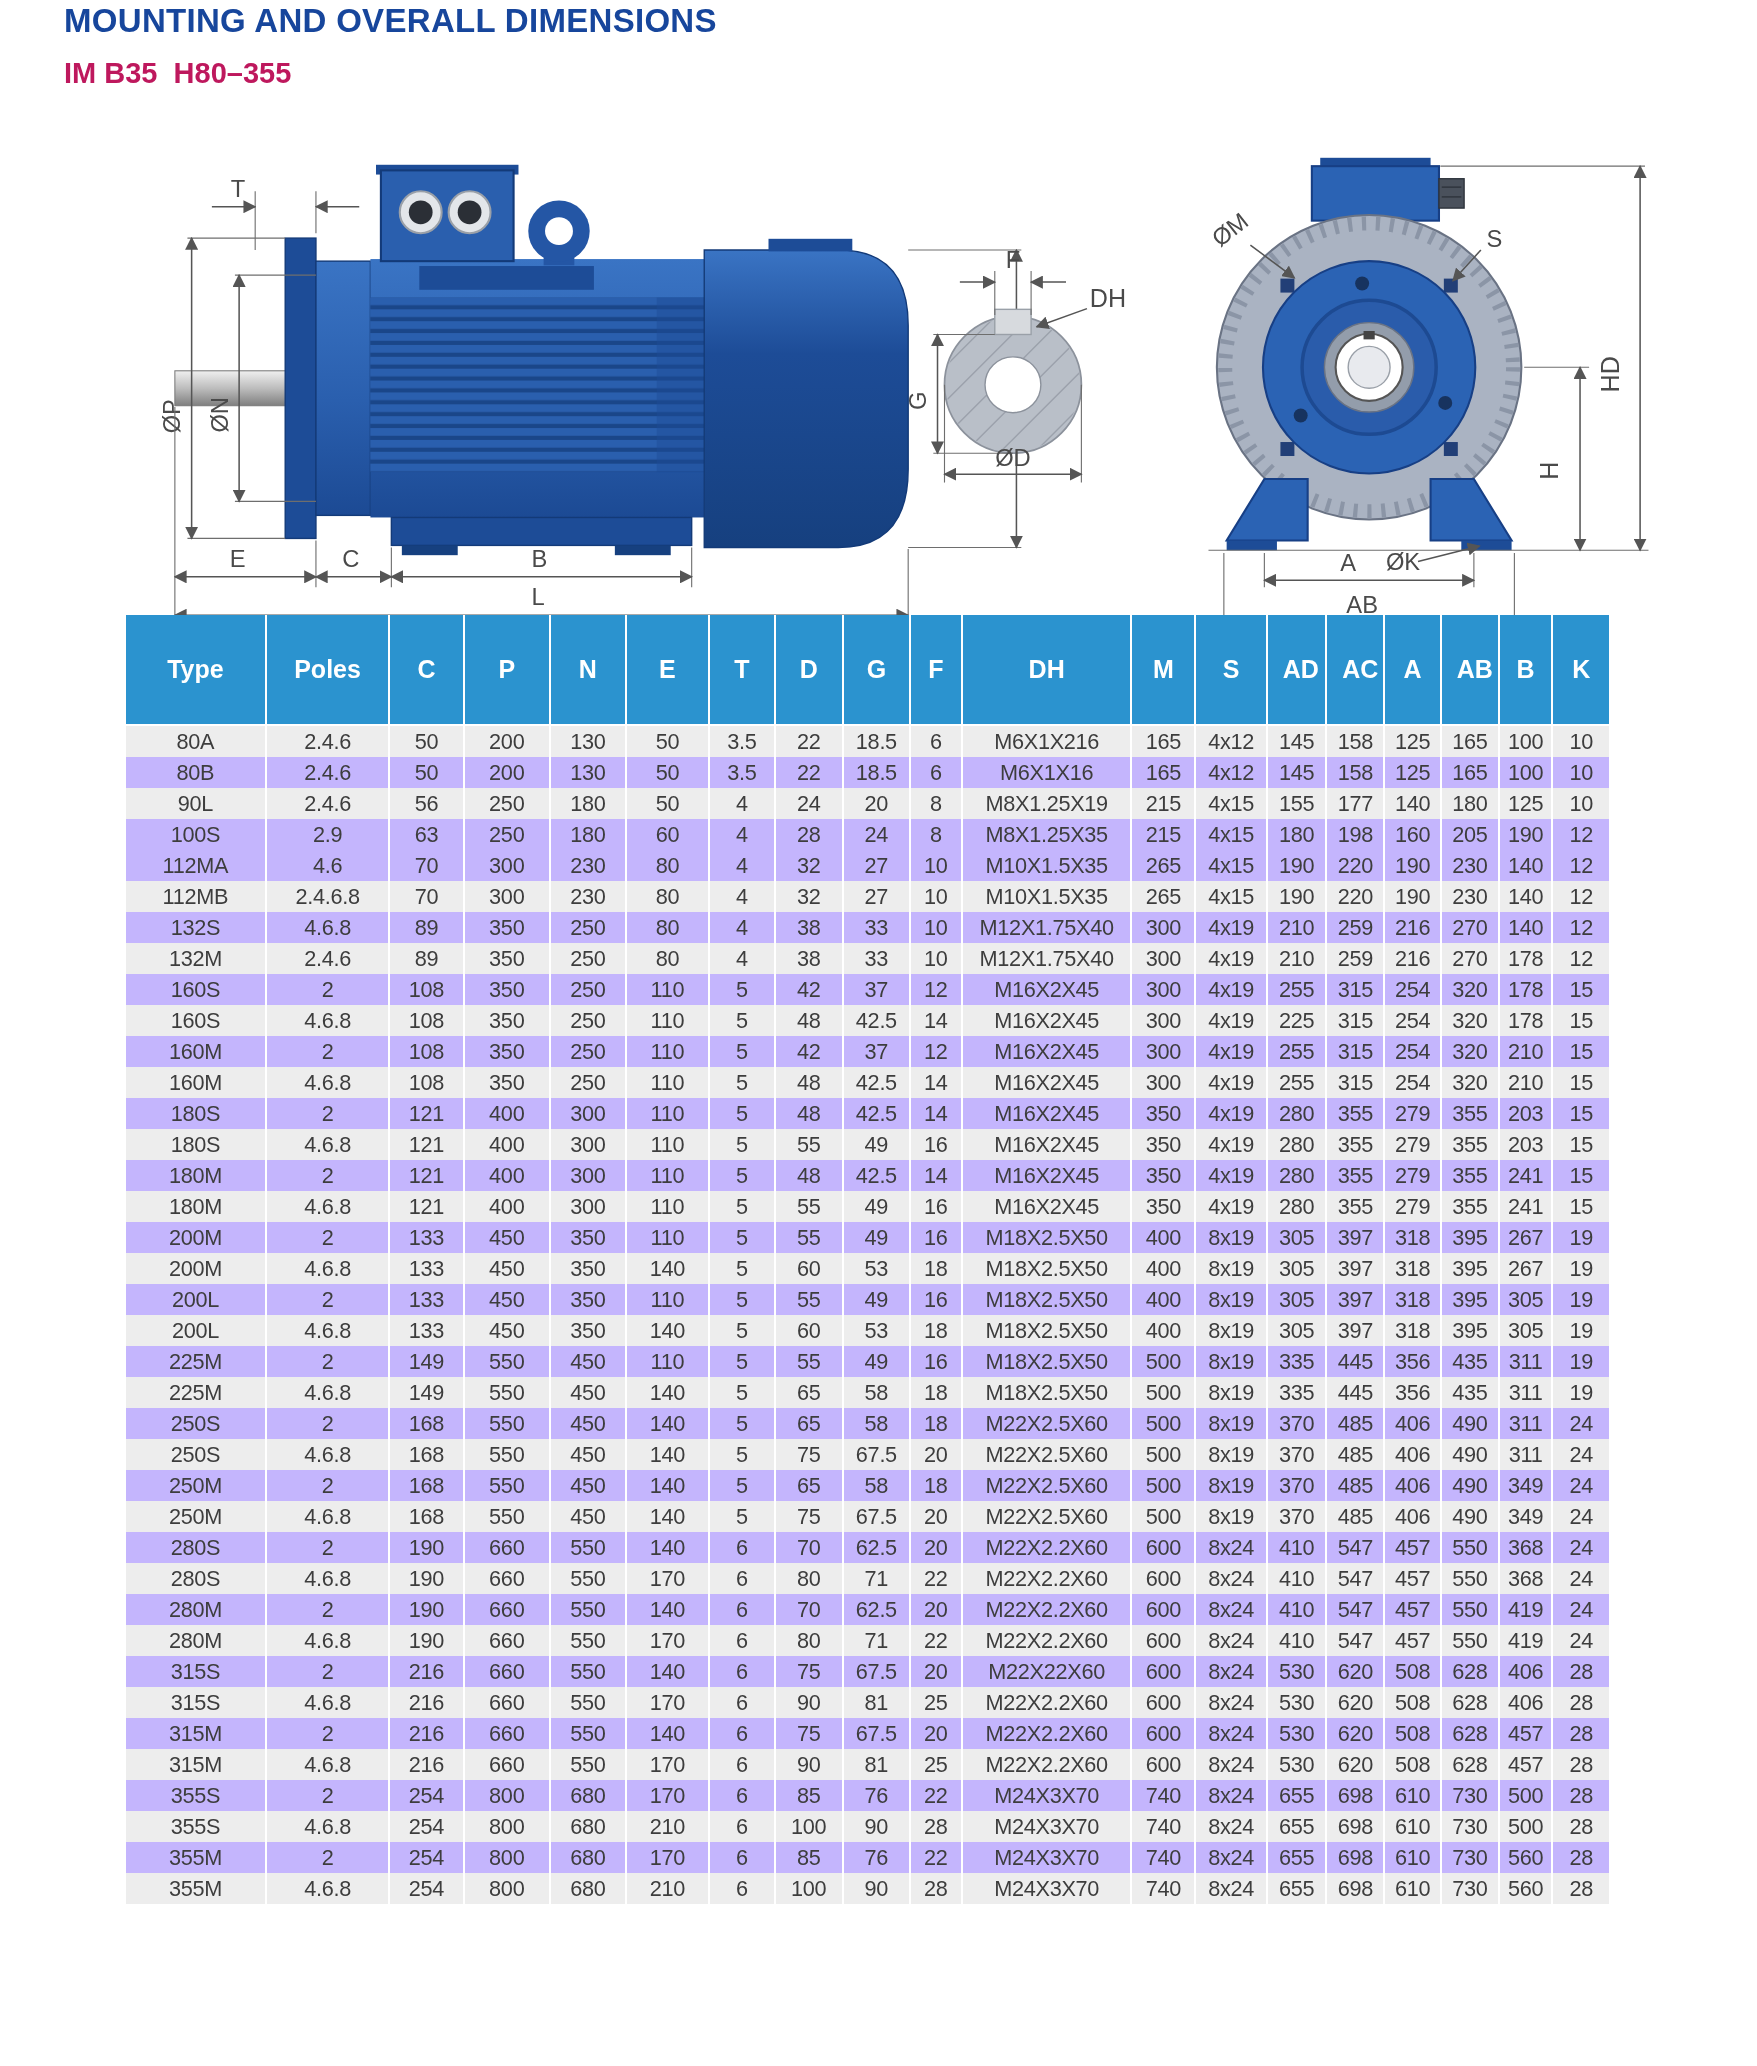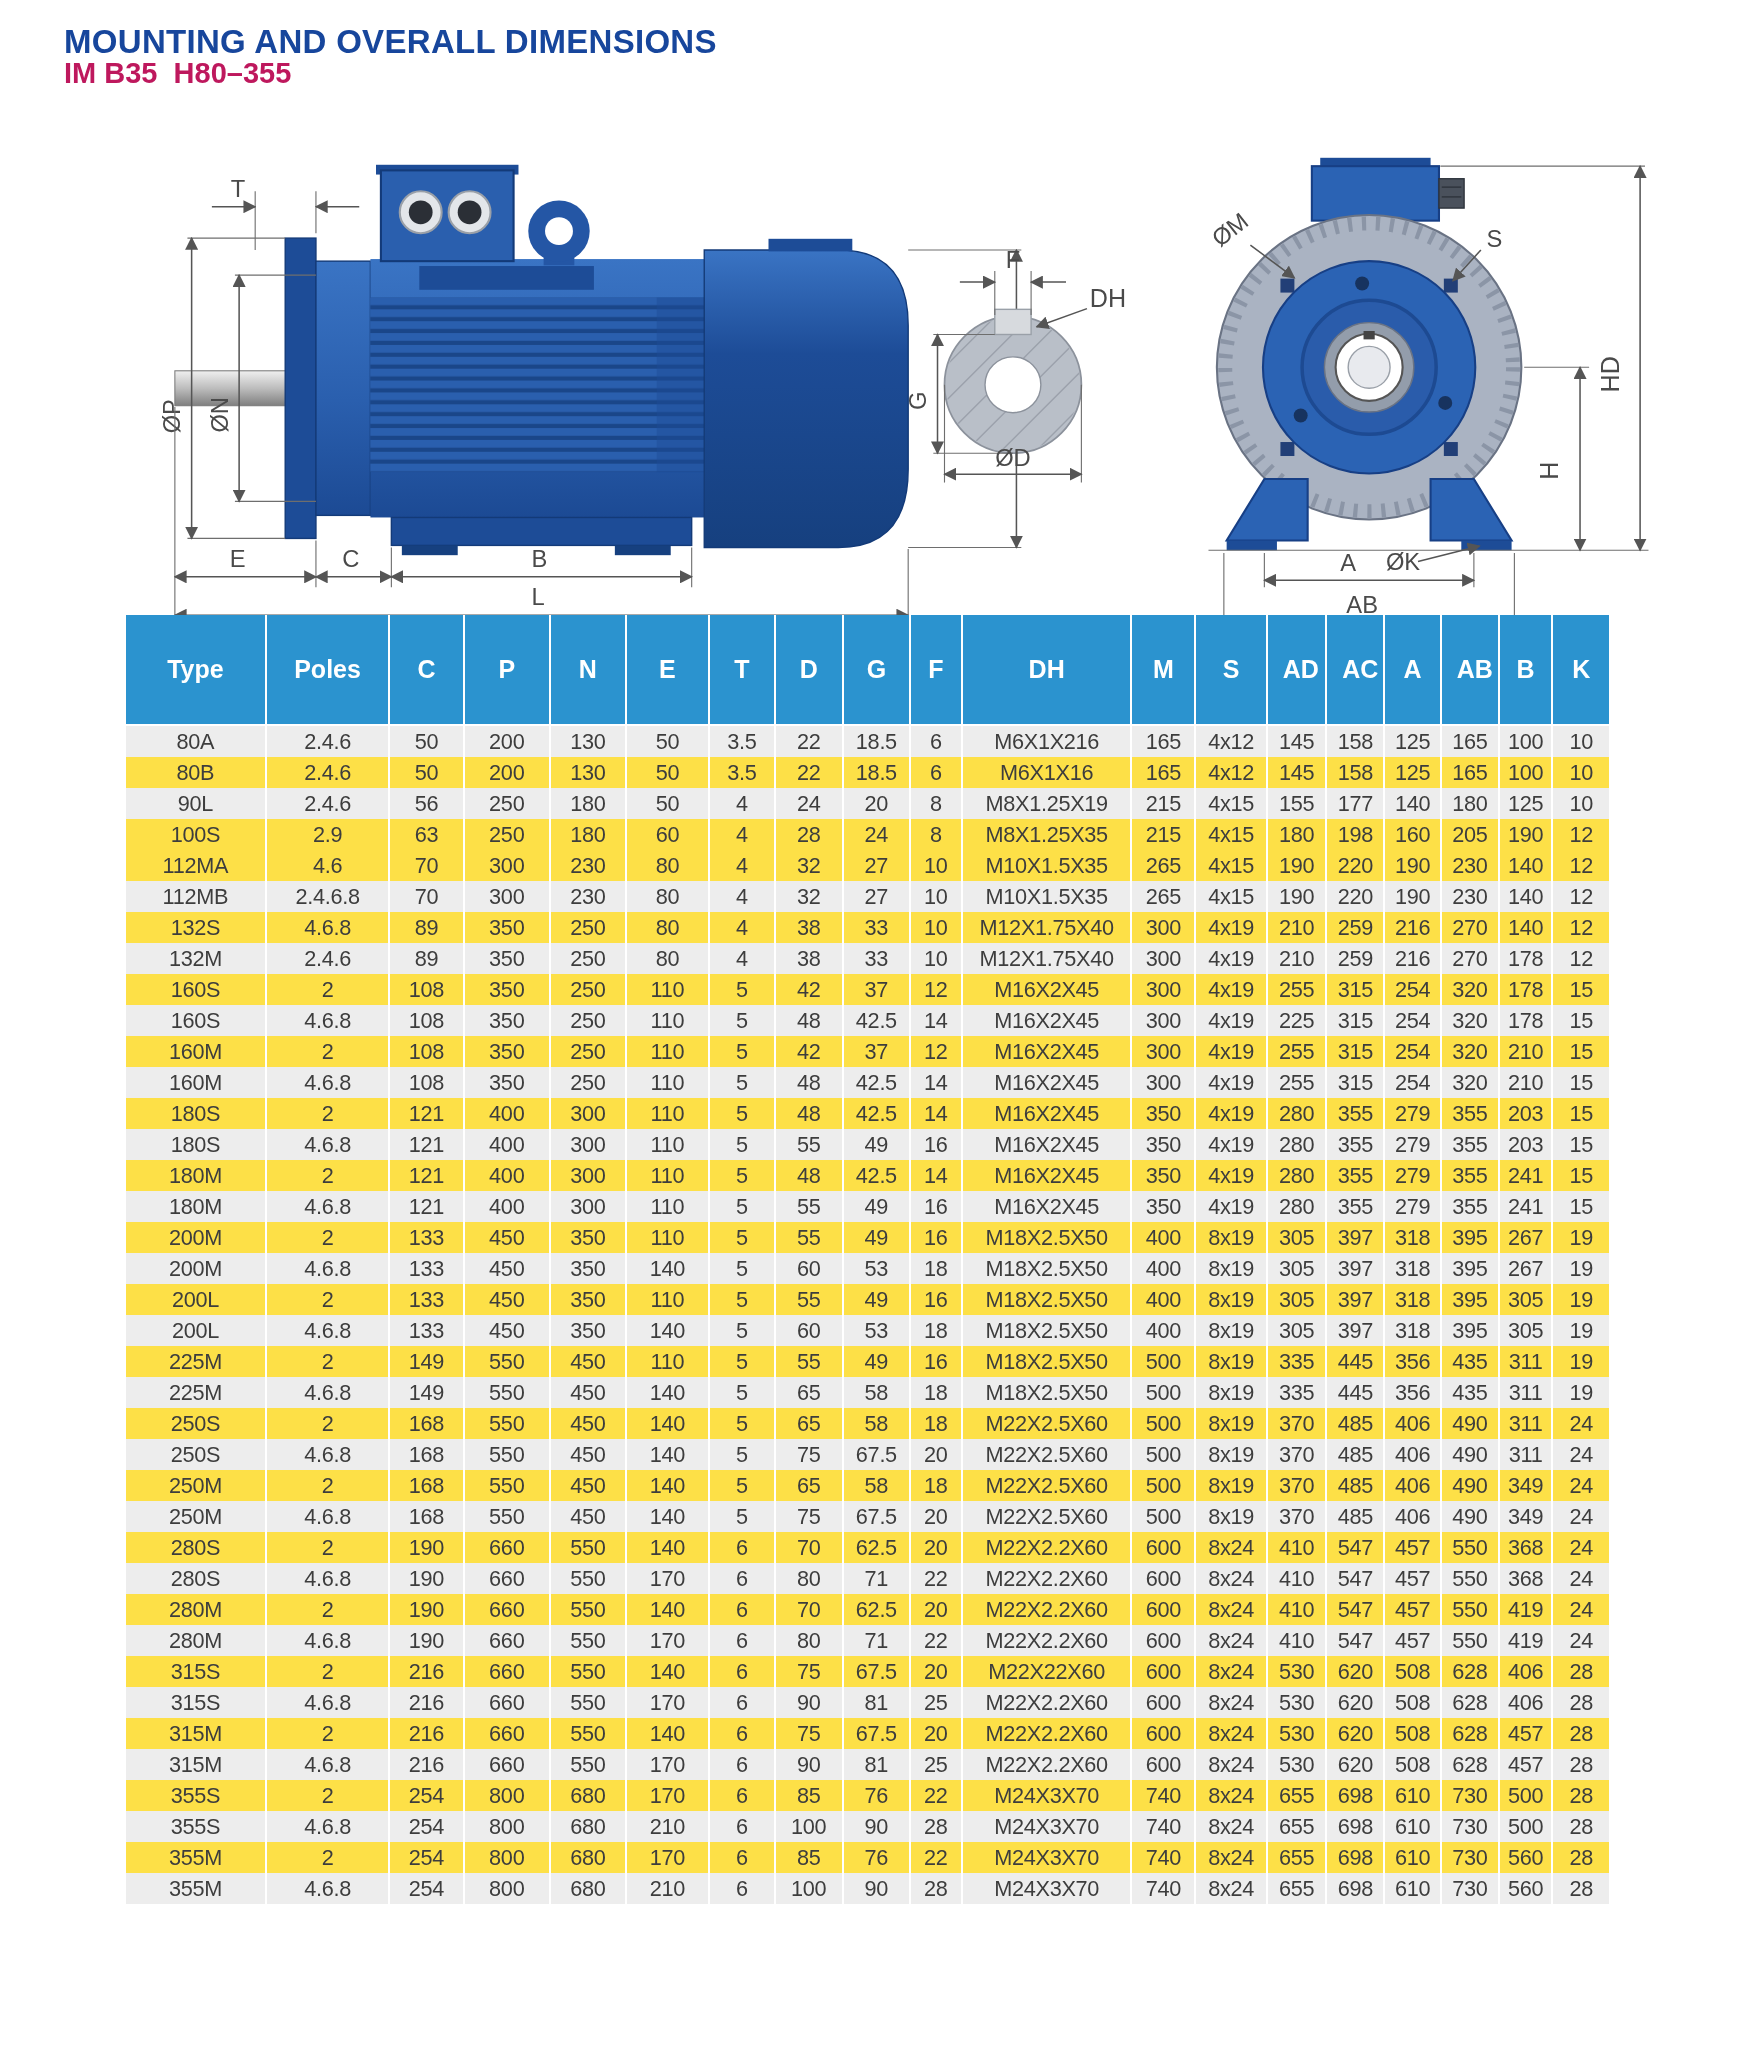--- a/index.html
+++ b/index.html
@@ -1,29 +1,29 @@
 <!DOCTYPE html>
 <html style="font-size:11.2px"><head>
 <meta charset="utf-8">
 <style>
   html,body{margin:0;padding:0;background:#fff;}
   *{box-sizing:border-box;font-family:"Liberation Sans",sans-serif;}
   .page{position:relative;width:1757px;height:2066px;background:#ffffff;overflow:hidden;}
-  .title{position:absolute;left:64px;top:23px;font-size:33px;font-weight:bold;color:#17469C;letter-spacing:0.3px;white-space:pre;}
+  .title{position:absolute;left:64px;top:2px;font-size:33px;font-weight:bold;color:#17469C;letter-spacing:0.3px;white-space:pre;}
   .subtitle{position:absolute;left:64px;top:57px;font-size:29px;font-weight:bold;color:#be185d;white-space:pre;}
   .drawings-svg{position:absolute;left:0;top:67px;width:1757px;height:609px;}
   .tbl-wrap{position:absolute;left:126px;top:615px;width:1483px;}
   table{border-collapse:collapse;table-layout:fixed;width:100%;}
   thead th{background:#2B93CF;color:#fff;font-weight:bold;font-size:25px;height:110px;
     border-right:2.1px solid #fff;border-bottom:2.1px solid #fff;vertical-align:middle;text-align:center;padding:15px;}
   thead th:last-child{border-right:none;}
   tbody td{height:31px;font-size:21.7px;color:#3d3d3d;text-align:center;border-right:2.1px solid #fff;
     padding:0;line-height:31px;letter-spacing:-0.3px;white-space:nowrap;overflow:hidden;}
   tbody td:last-child{border-right:none;}
-  tr.odd{background:#EDEDED;} tr.even{background:#fde047;}
+  tr.odd{background:#EDEDED;} tr.even{background:#c4b5fd;}
   
   .dim-label{font-size:34px;fill:#4a4a4a;}
   .dim-label-big{font-size:36px;fill:#4a4a4a;}
   .caption{font-size:42px;font-weight:bold;fill:#1c1c1c;}
   .ext{stroke:#6e6e6e;stroke-width:1.6;}
   .dim{stroke:#555;stroke-width:2.2;fill:none;}
 </style>
 </head>
 <body>
 

